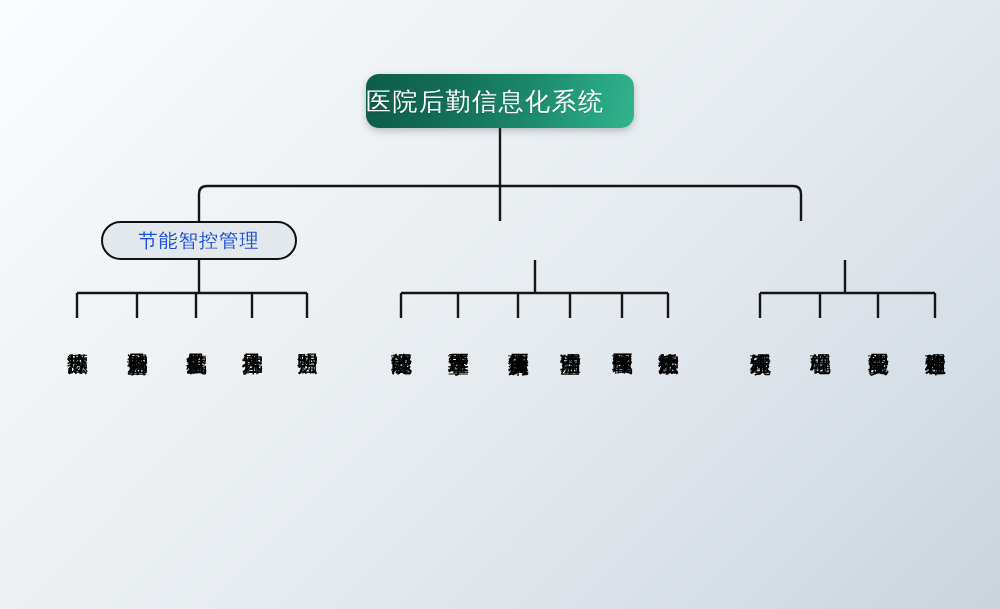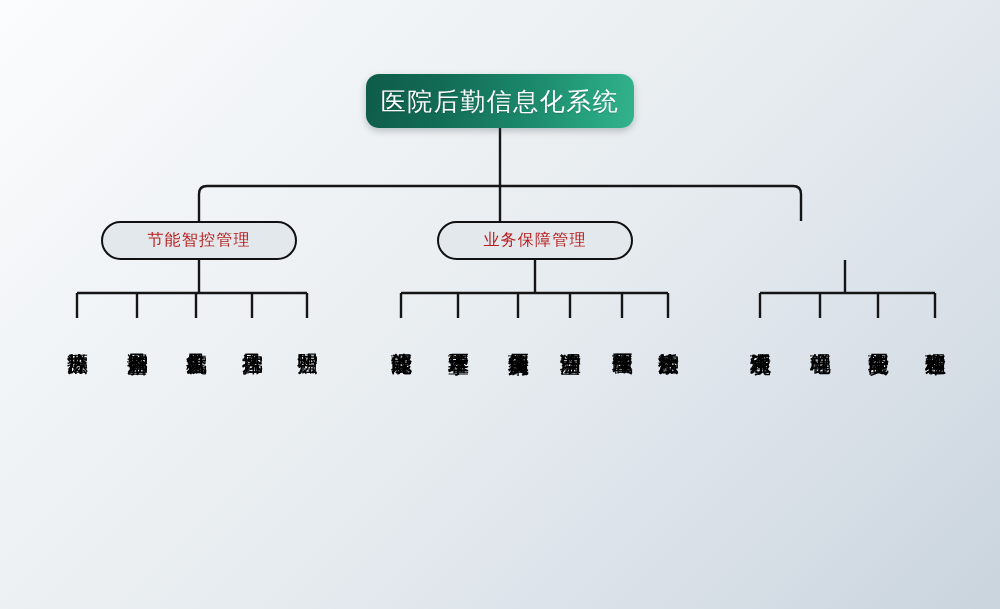--- a/index.html
+++ b/index.html
@@ -35,21 +35,21 @@
     position: absolute;
     left: 366px;
     top: 74px;
     width: 268px;
     height: 54px;
     border-radius: 13px;
     background: linear-gradient(100deg, #0e5c4a 0%, #126b55 28%, #1c8a6c 62%, #2aa884 88%, #33b38c 100%);
     box-shadow: 0 3px 7px rgba(60,75,85,0.30);
     display: flex;
     align-items: center;
-    justify-content: center;
+    justify-content: flex-start;
   }
   .root-label {
     color: #ffffff;
     font-size: 25px;
     letter-spacing: 1.5px;
     font-weight: 500;
     white-space: nowrap;
     text-shadow: 0 1px 1px rgba(0,0,0,0.18);
   }
 
@@ -60,22 +60,22 @@
     height: 39px;
     border: 2px solid #101010;
     border-radius: 20px;
     background: #e3e8ec;
     display: flex;
     align-items: center;
     justify-content: center;
     box-sizing: border-box;
   }
   .cat-label {
-    color: #b91c1c;
-    font-size: 16px;
+    color: #1d4ed8;
+    font-size: 19px;
     letter-spacing: 1.2px;
     white-space: nowrap;
     font-weight: 500;
   }
   #cat-0 { left: 101px;  width: 196px; }
   #cat-1 { left: 437px;  width: 196px; }
   #cat-2 { left: 747px;  width: 196px; }
 
   
   .leaf {
@@ -135,23 +135,20 @@
     </g>
   </svg>
 
   <div class="root-node">
     <span class="root-label">医院后勤信息化系统</span>
   </div>
 
   <div class="cat-node" id="cat-0">
     <span class="cat-label">节能智控管理</span>
   </div>
-  <div class="cat-node" id="cat-1">
-    <span class="cat-label">业务保障管理</span>
-  </div>
 
   <div class="leaf" style="left:64px">
     <span class="leaf-label">冷热源群控</span>
   </div>
   <div class="leaf" style="left:124px">
     <span class="leaf-label">空调新风智控</span>
   </div>
   <div class="leaf" style="left:183px">
     <span class="leaf-label">风机盘管集控</span>
   </div>

